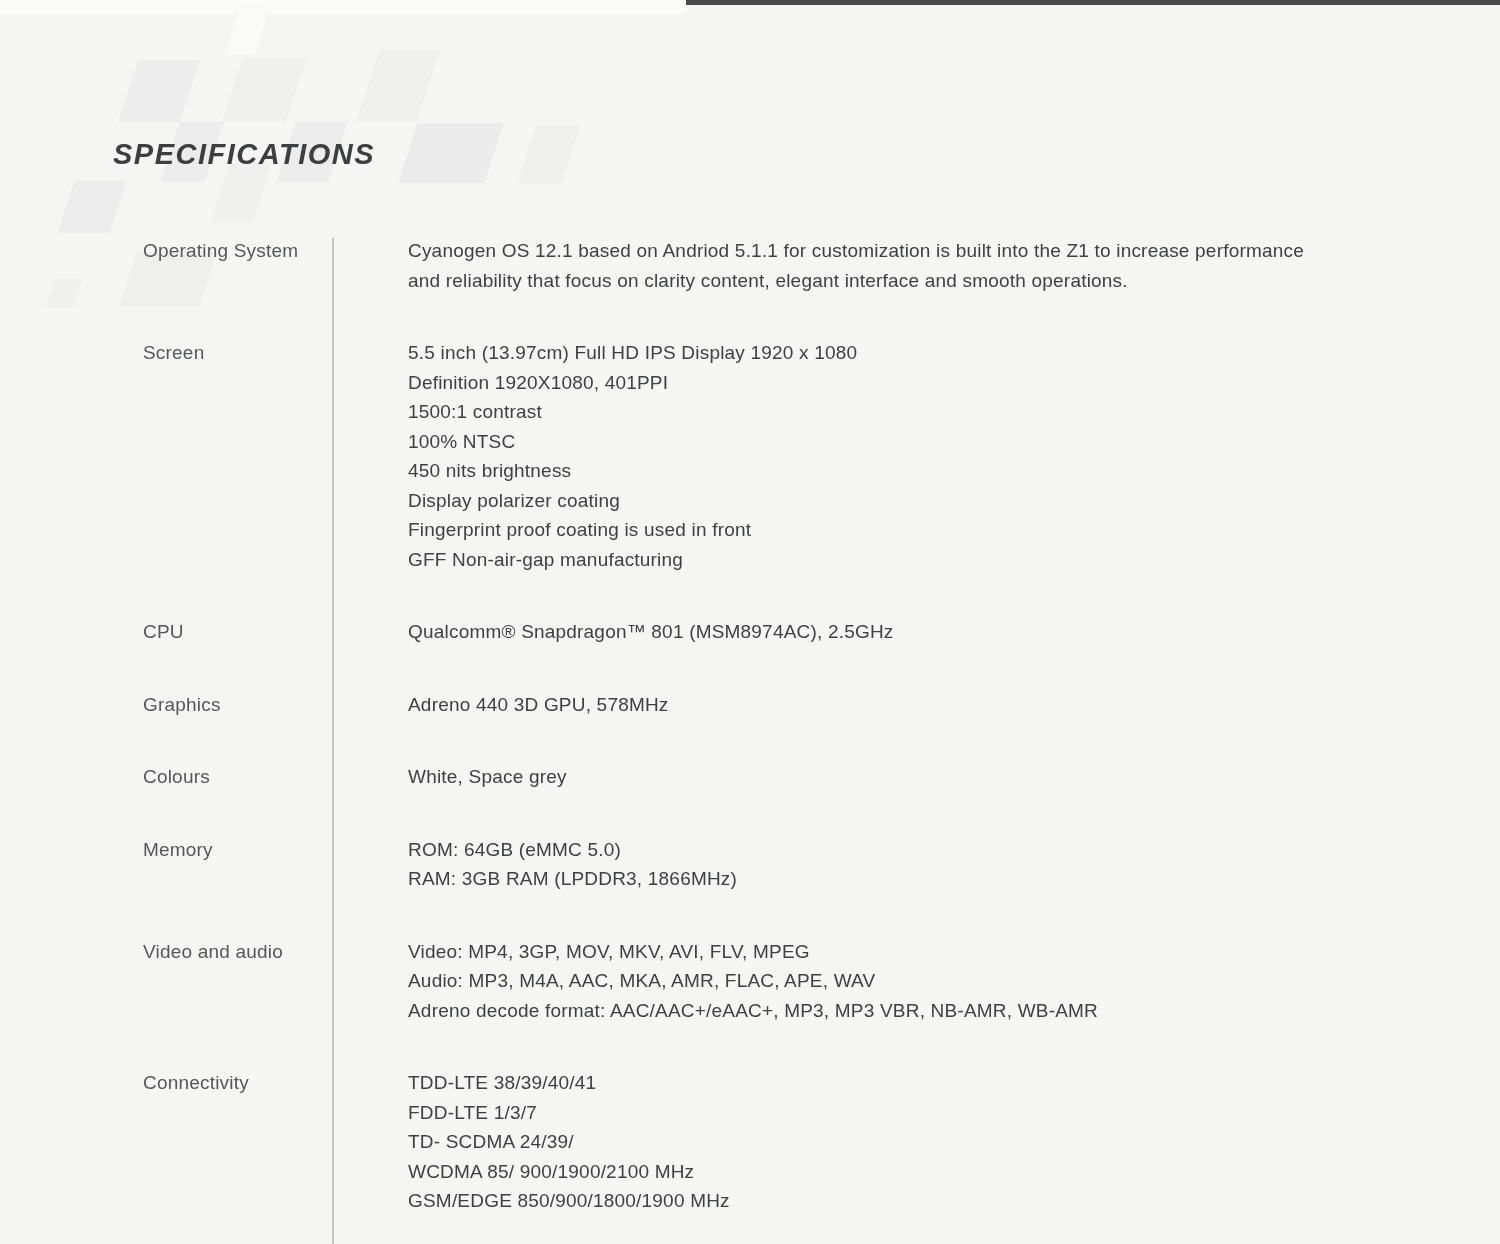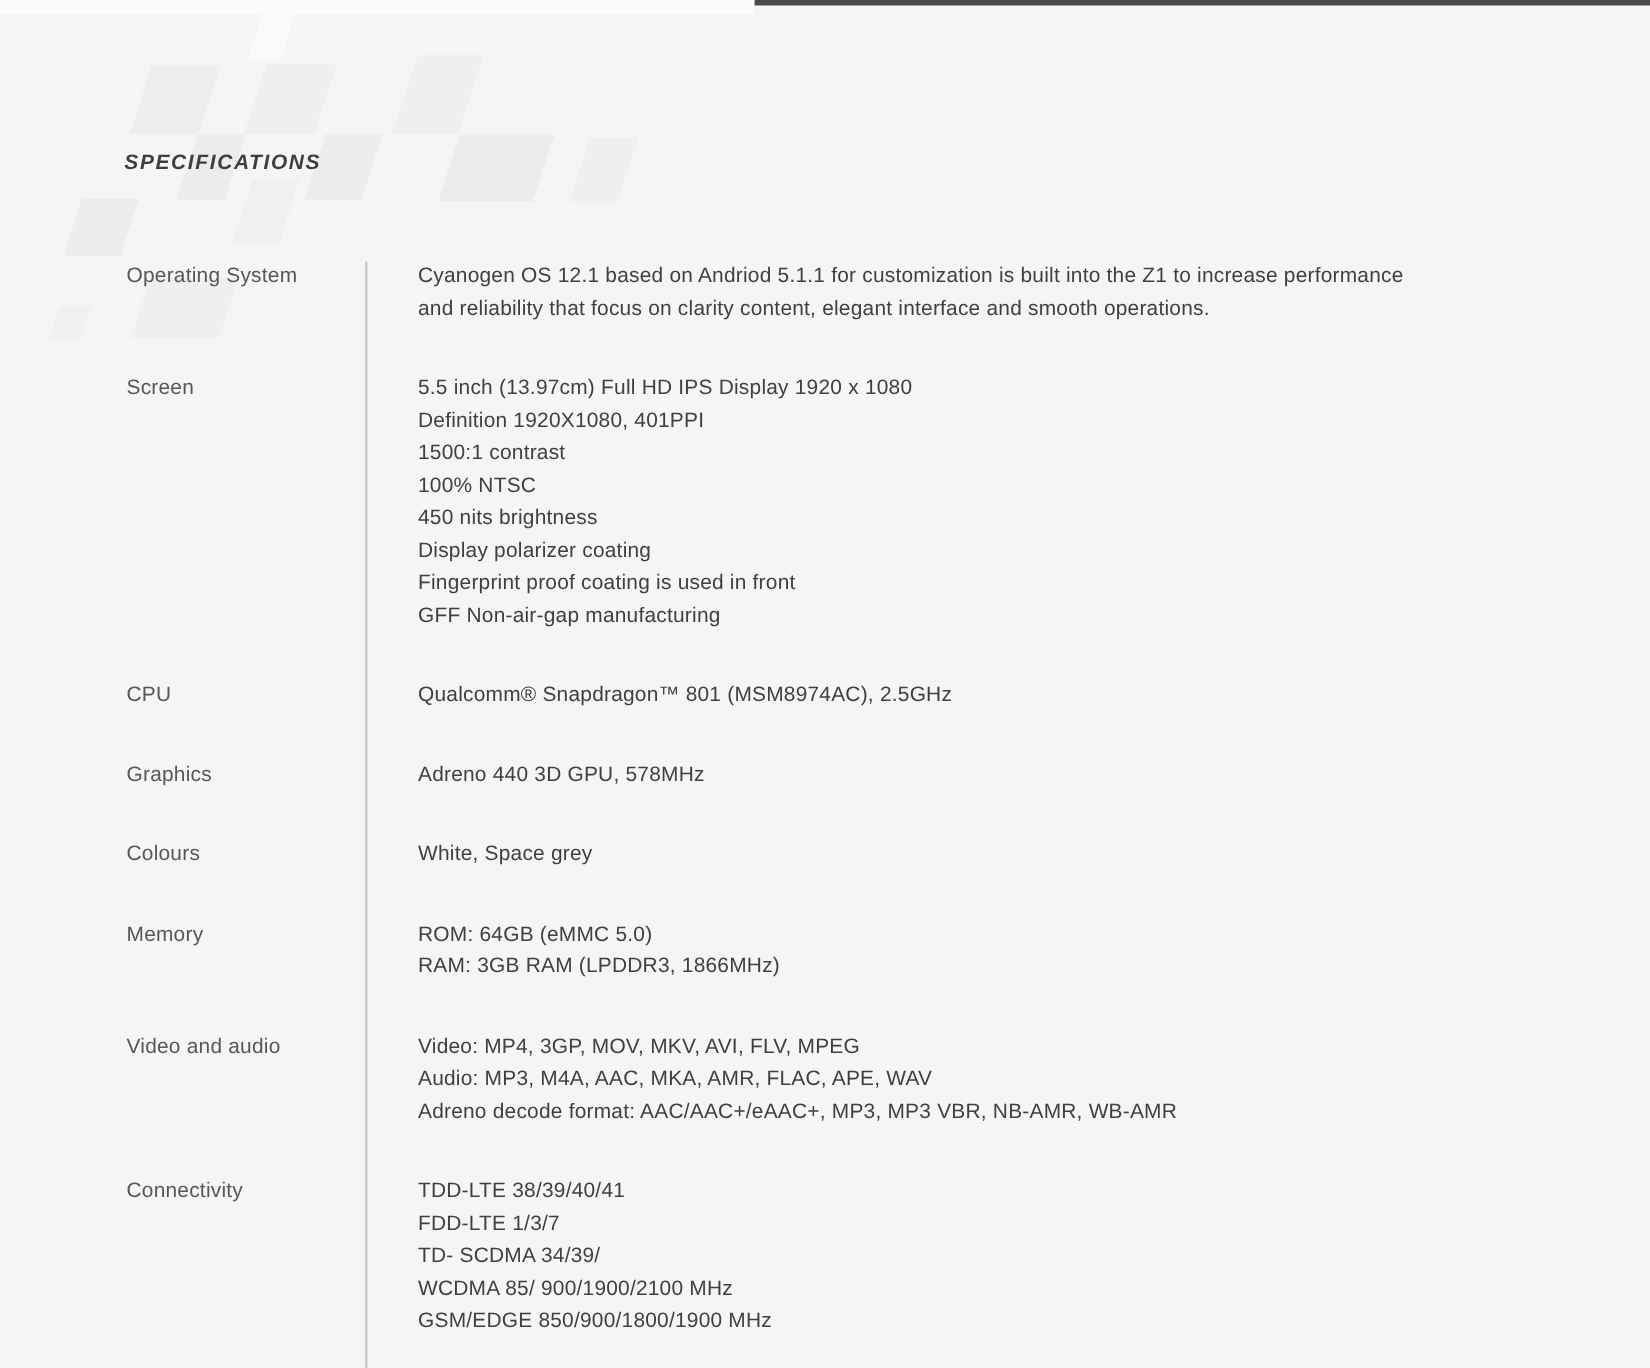--- a/index.html
+++ b/index.html
@@ -28,21 +28,21 @@
     background: var(--top-bar, #4a4a4b);
   }
   .watermark { position: absolute; inset: 0; pointer-events: none; }
   .wm {
     position: absolute;
     transform: skewX(-18deg);
   }
   .heading {
     position: absolute;
     left: 113px; top: 138px;
-    font-size: 19px;
+    font-size: 29px;
     font-weight: bold;
     font-style: italic;
     letter-spacing: 1.5px;
     color: var(--heading-text, #3d3e40);
   }
   .divider {
     position: absolute;
     left: 332px; top: 238px;
     width: 2px; height: 1006px;
     background: var(--divider, #c4c4c4);
@@ -51,20 +51,21 @@
     position: absolute;
     left: 0; top: 236px;
     right: 0;
   }
   .spec-row {
     display: flex;
     margin-bottom: 43px;
     font-size: 19px;
     line-height: 29.5px;
     letter-spacing: 0.2px;
+    margin-left: 28px;
   }
   .spec-label {
     flex: none;
     margin-left: 115px;
     width: 265px;
     color: var(--label-text, #55575a);
   }
   .spec-value {
     flex: 1;
     max-width: 960px;
@@ -157,20 +158,20 @@
           <div class="value-line">Audio: MP3, M4A, AAC, MKA, AMR, FLAC, APE, WAV</div>
           <div class="value-line">Adreno decode format: AAC/AAC+/eAAC+, MP3, MP3 VBR, NB-AMR, WB-AMR</div>
         </div>
   </div>
 
   <div class="spec-row">
     <div class="spec-label">Connectivity</div>
     <div class="spec-value">
           <div class="value-line">TDD-LTE 38/39/40/41</div>
           <div class="value-line">FDD-LTE 1/3/7</div>
-          <div class="value-line">TD- SCDMA 34/39/</div>
+          <div class="value-line">TD- SCDMA 24/39/</div>
           <div class="value-line">WCDMA 85/ 900/1900/2100 MHz</div>
           <div class="value-line">GSM/EDGE 850/900/1800/1900 MHz</div>
         </div>
   </div>
 </div>
 
 </div>
 
 </body></html>

